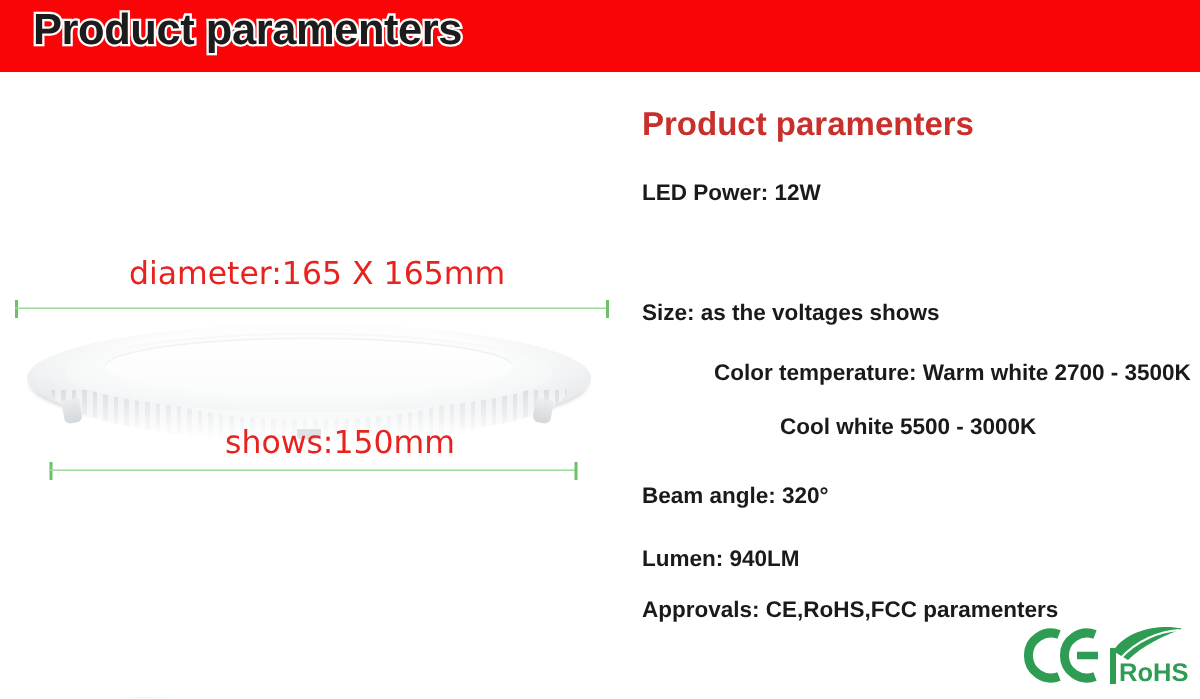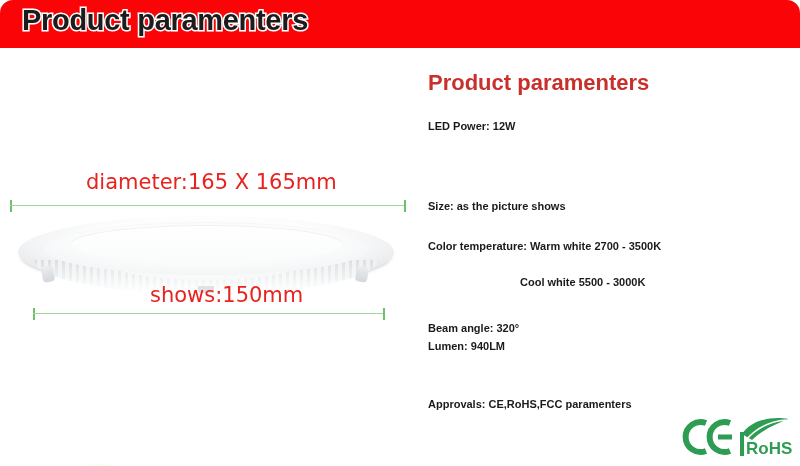--- a/index.html
+++ b/index.html
@@ -10,21 +10,20 @@
   }
   body {
     font-family: "Liberation Sans", sans-serif;
   }
   #page {
     position: relative;
     width: 800px;
     height: 466px;
     background: #ffffff;
     overflow: hidden;
-    border-radius: 13px;
   }
 
   
   .banner {
     position: absolute;
     left: 0;
     top: 0;
     width: 800px;
     height: 48px;
     background: #fb0407;
@@ -200,32 +199,32 @@
     left: 16px;
     top: 22px;
     font-size: 22px;
     font-weight: bold;
     color: #c9302c;
     white-space: nowrap;
   }
   .spec-line {
     position: absolute;
     left: 16px;
-    font-size: 11px;
+    font-size: 15px;
     font-weight: bold;
     color: #1a1a1a;
     white-space: nowrap;
   }
   .spec-line.l1 { top: 72px; }
   .spec-line.l2 { top: 112px; }
   .spec-line.l3 { top: 152px; }
-  .spec-line.l4 { top: 192px; }
+  .spec-line.l4 { top: 192px; margin-left: 48px; }
   .spec-line.l5 { top: 228px; left: 108px; }
   .spec-line.l6 { top: 274px; }
-  .spec-line.l7 { top: 292px; }
+  .spec-line.l7 { top: 316px; }
   .spec-line.l8 { top: 350px; }
 
   
   .certs {
     position: absolute;
     left: 676px;
     top: 414px;
     width: 120px;
     height: 46px;
   }
@@ -284,21 +283,21 @@
         <path d="M10 55 C 30 20, 70 8, 110 14 C 80 22, 52 38, 38 58 Z" fill="#6aa84f"></path>
         <path d="M18 58 C 40 34, 72 22, 100 20" stroke="#6aa84f" stroke-width="2" fill="none"></path>
       </svg>
     </div>
   </div>
 
   <div class="specs">
     <div class="specs-title">Product paramenters</div>
 
     <div class="spec-line l1">LED Power: 12W</div>
-    <div class="spec-line l3">Size: as the picture shows</div>
+    <div class="spec-line l3">Size: as the voltages shows</div>
     <div class="spec-line l4">Color temperature: Warm white 2700 - 3500K</div>
     <div class="spec-line l5">Cool  white 5500 - 3000K</div>
     <div class="spec-line l6">Beam angle: 320°</div>
     <div class="spec-line l7">Lumen: 940LM</div>
     <div class="spec-line l8">Approvals: CE,RoHS,FCC paramenters</div>
   </div>
 
   <div class="certs">
     <svg width="120" height="46" viewBox="0 0 120 46" xmlns="http://www.w3.org/2000/svg">
       <g fill="none" stroke="#2e9c53" stroke-width="6">

